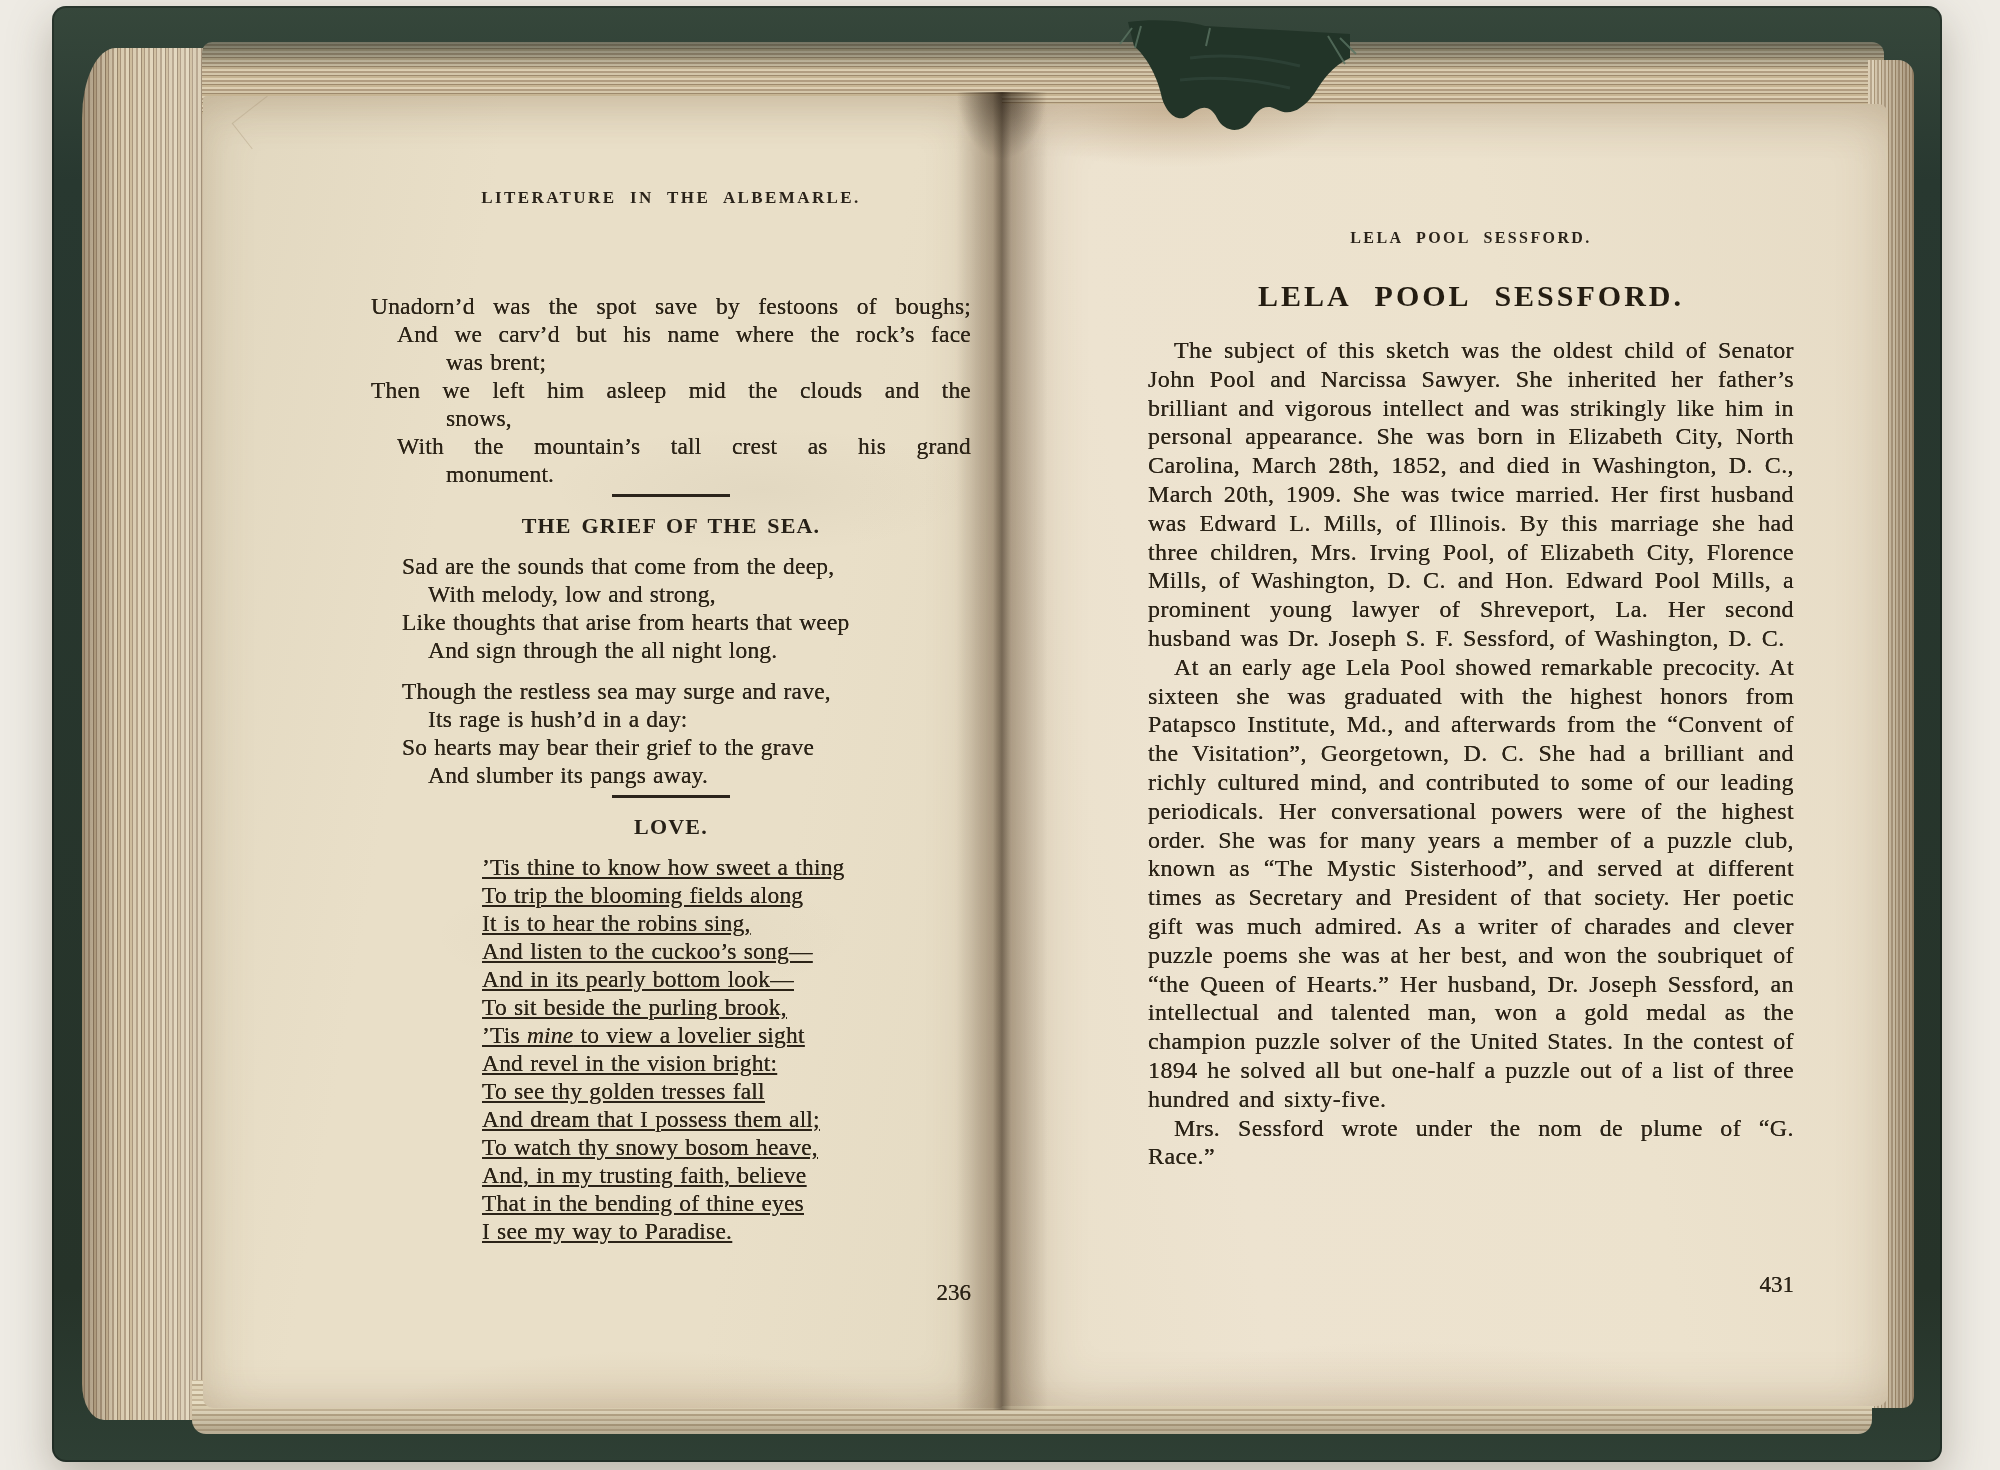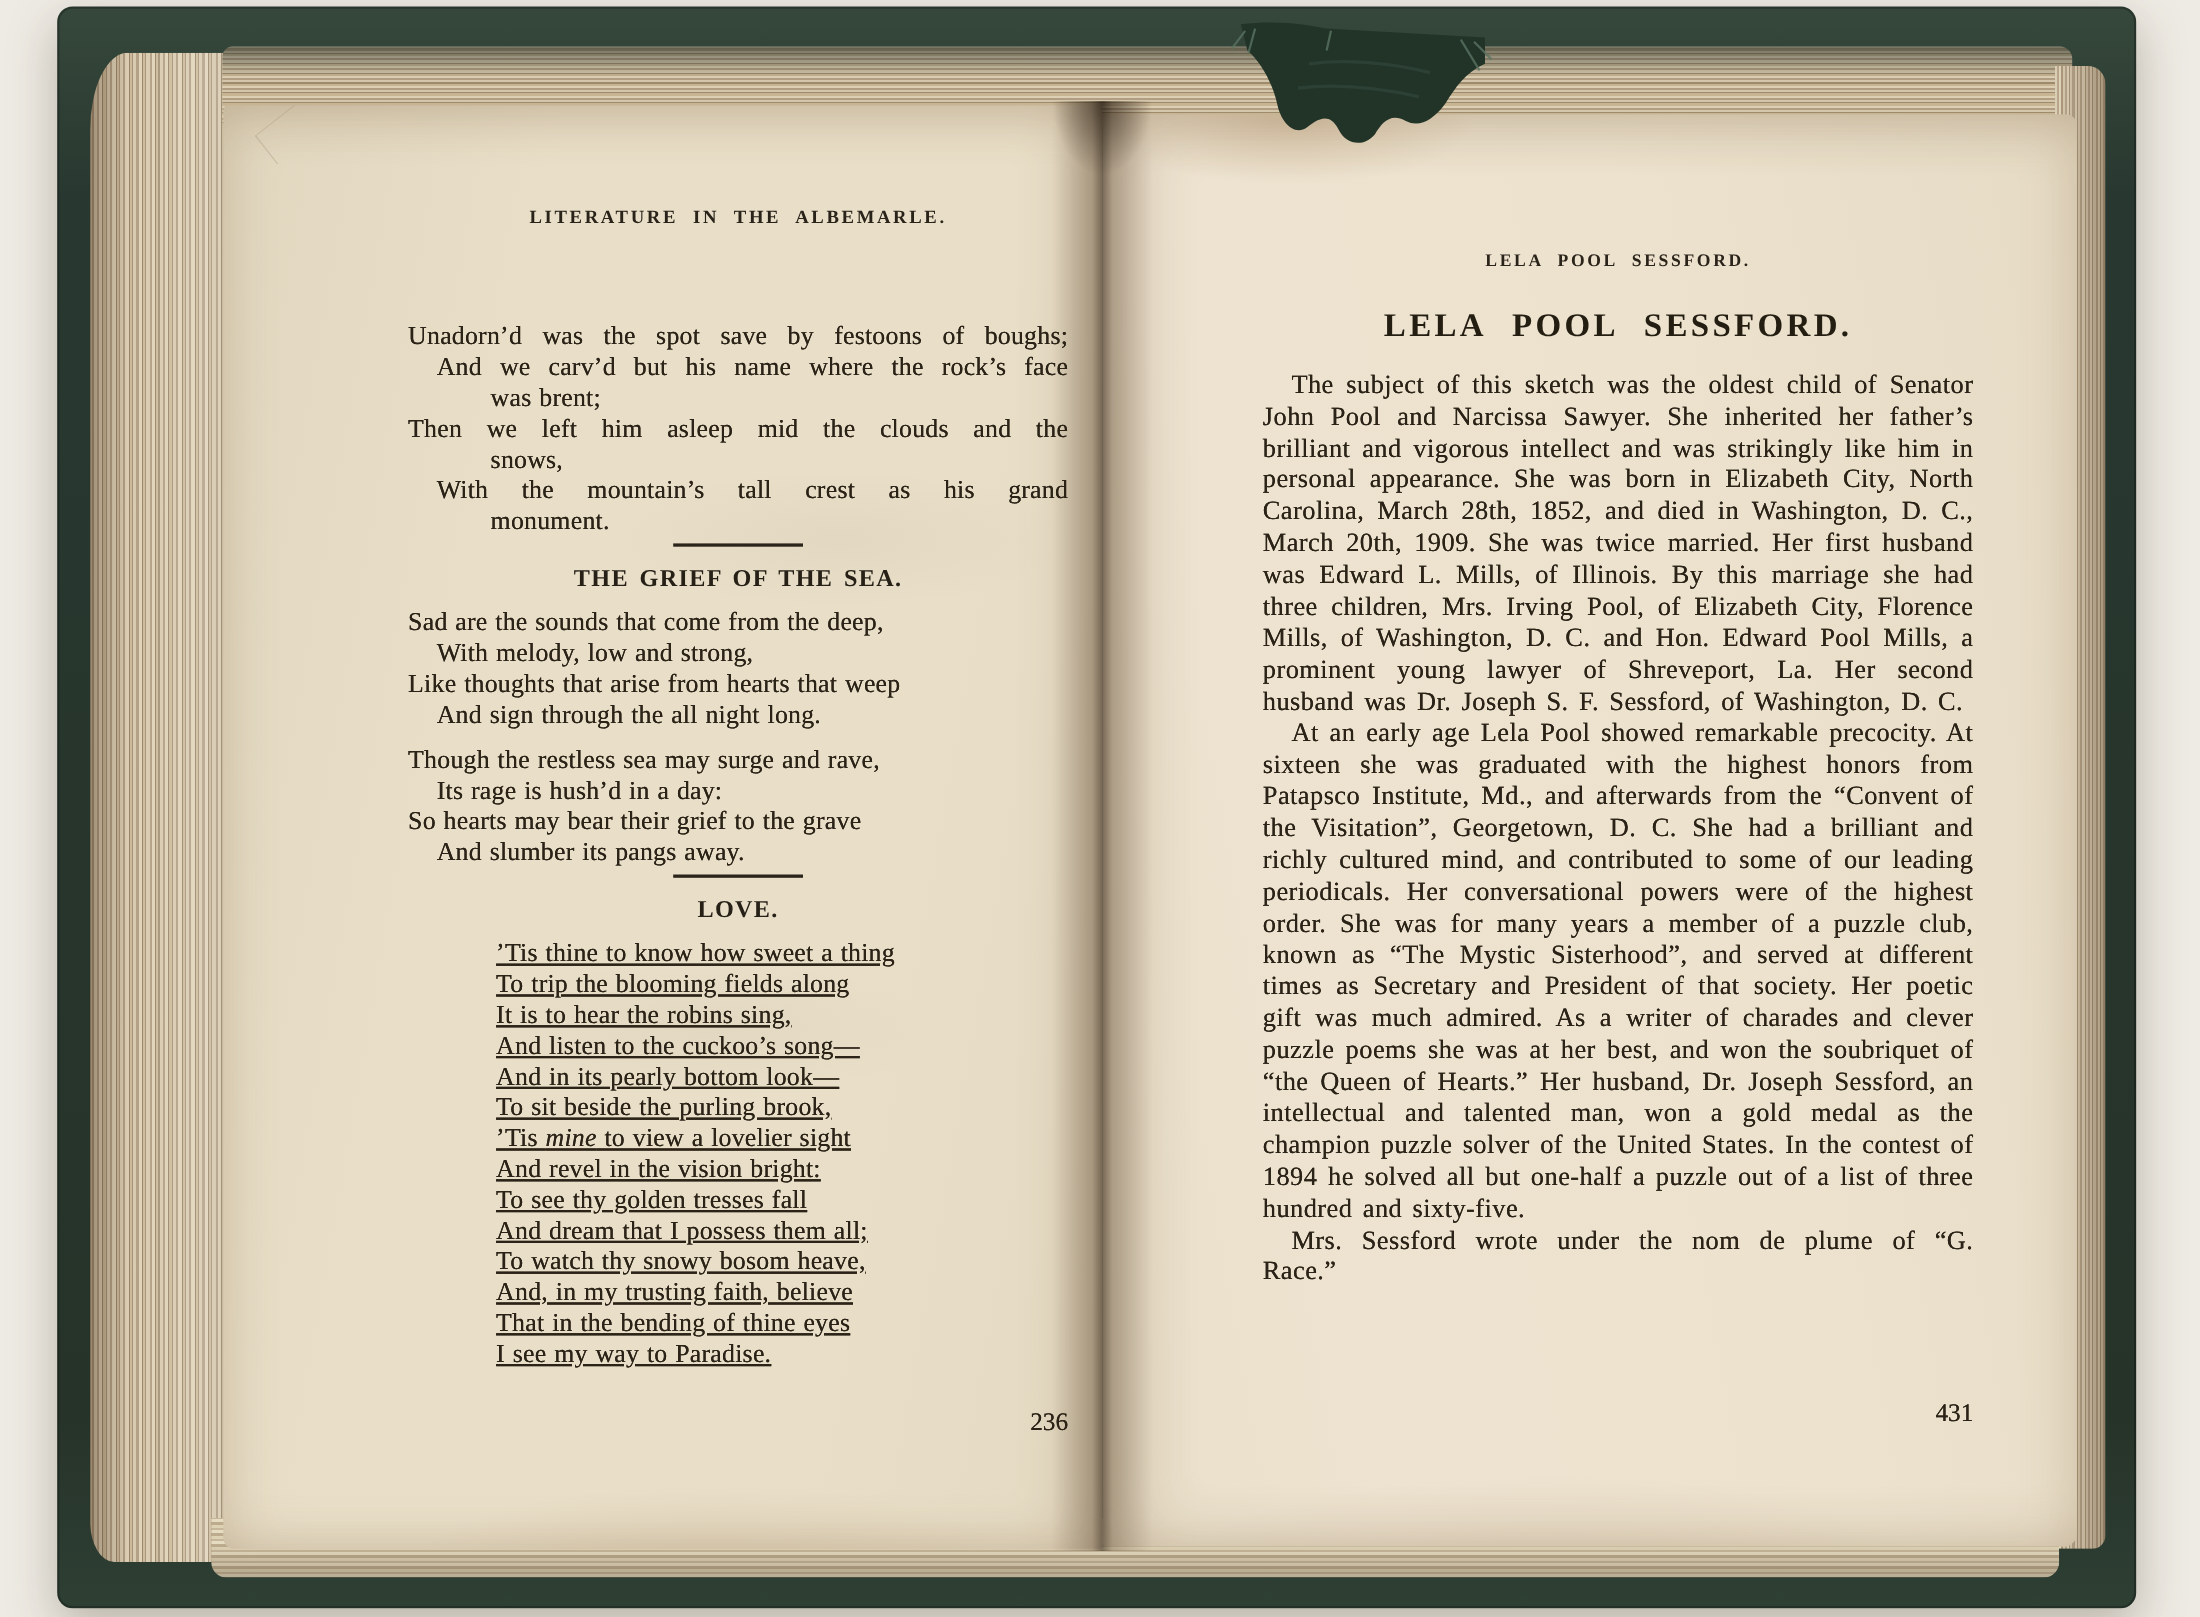--- a/index.html
+++ b/index.html
@@ -102,21 +102,21 @@
     text-shadow:0 0 .4px currentColor;
   }
   .ind1{margin-left:26px;}
   .ind2{margin-left:75px;}
   .just{text-align:justify;text-align-last:justify;}
   .rule{width:118px;height:0;border-top:3px solid #2b241b;margin:6px auto 0 auto;}
   .poem-heading{
     margin-top:16px;text-align:center;font-weight:bold;color:#262017;
     font-size:22px;line-height:26px;letter-spacing:1.2px;word-spacing:3px;
   }
-  .stanza{margin-top:13px;}
+  .stanza{margin-top:13px;margin-left:31px;}
   .love-block{margin-top:5px;margin-left:80px;text-decoration:underline;}
   .bio{margin-top:22px;}
   .bio-para{
     margin:0;text-align:justify;text-indent:26px;
     font-size:24px;line-height:28.8px;letter-spacing:.4px;word-spacing:3px;
     text-shadow:0 0 .4px currentColor;
   }
   .page-number{
     position:absolute;left:0;width:100%;text-align:right;
     font-size:23px;color:#2b2317;text-shadow:0 0 .4px currentColor;

